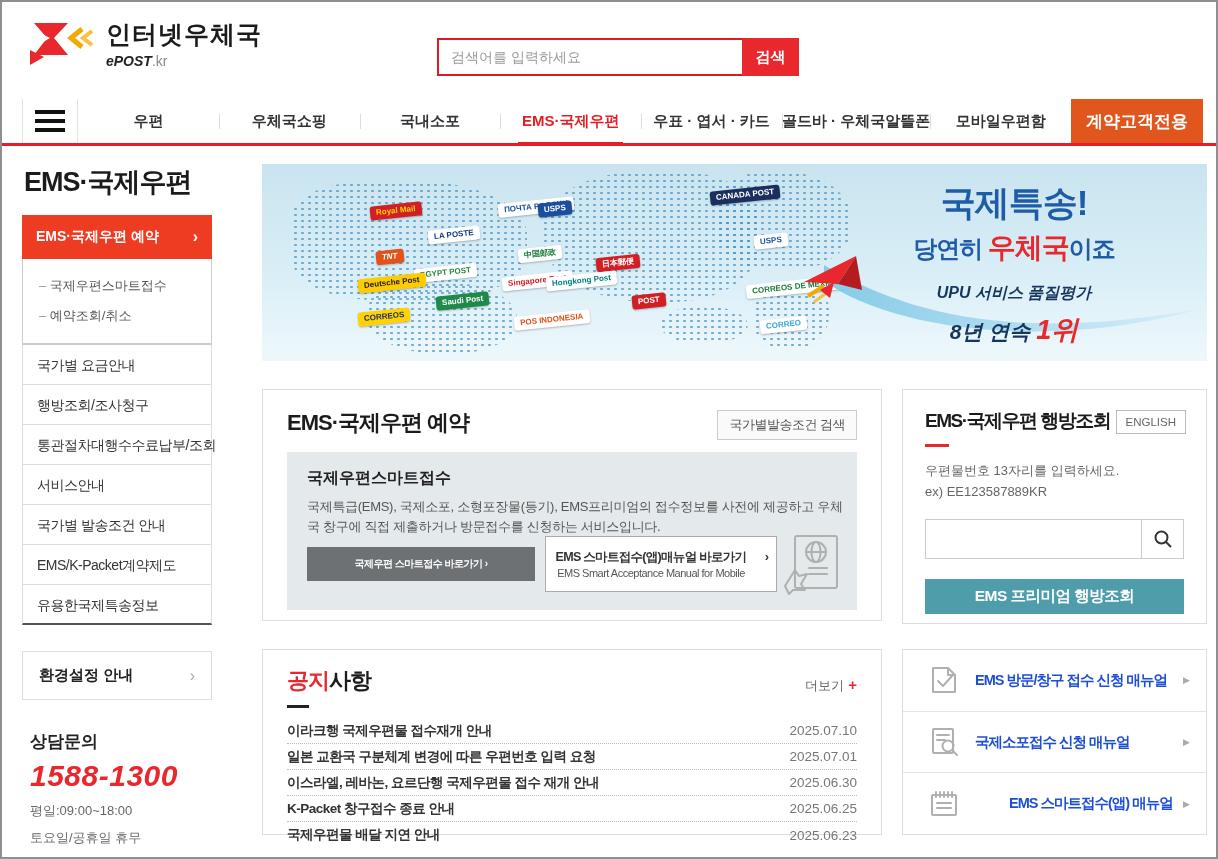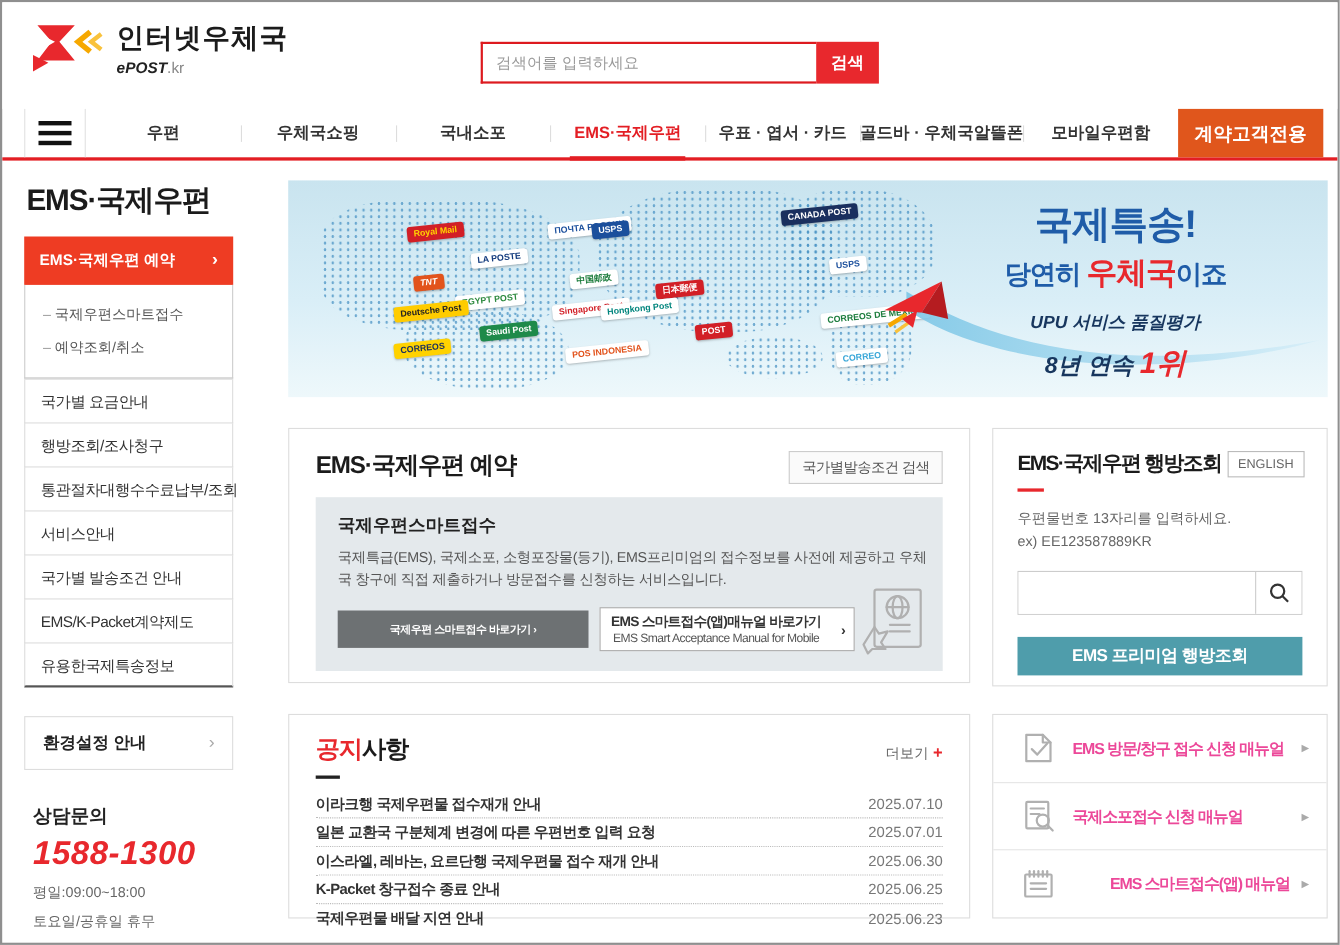--- a/index.html
+++ b/index.html
@@ -101,21 +101,21 @@
   
   .resv { height:232px; padding:18px 24px; position:relative; }
   .resv-title { font-size:22px; font-weight:bold; color:#1b1b1b; letter-spacing:-1px; }
   .cond-btn { position:absolute; right:24px; top:20px; border:1px solid #ccc; background:#fafafa; font-size:13px; color:#555; padding:5px 11px; cursor:pointer; letter-spacing:-0.5px; }
   .resv-panel { margin-top:14px; background:#e4e9ec; padding:16px 20px; height:158px; position:relative; }
   .panel-title { font-size:16px; font-weight:bold; color:#222; }
   .panel-desc { font-size:13px; color:#555; line-height:1.55; margin-top:8px; width:540px; letter-spacing:-0.3px; }
   .panel-btns { position:absolute; left:20px; bottom:18px; display:flex; align-items:center; gap:10px; }
   .btn-primary { background:#6d7173; color:#fff; border:none; width:228px; height:34px; font-size:10px; font-weight:bold; cursor:pointer; letter-spacing:-0.5px; }
   .btn-primary::after { content:" ›"; font-weight:bold; }
-  .btn-secondary { background:#fff; border:1px solid #aaa; width:232px; height:40px; cursor:pointer; position:relative; padding:4px 28px 4px 8px; text-align:center; }
+  .btn-secondary { background:#fff; border:1px solid #aaa; width:232px; height:56px; cursor:pointer; position:relative; padding:4px 28px 4px 8px; text-align:center; }
   .btn-secondary .l1 { font-size:12.5px; color:#333; font-weight:bold; letter-spacing:-0.7px; }
   .btn-secondary .l2 { font-size:11px; color:#555; letter-spacing:-0.5px; margin-top:1px; }
   .btn-secondary::after { content:"›"; position:absolute; right:7px; top:12px; font-size:13px; font-weight:bold; color:#333; }
   .passport-icon { position:absolute; right:14px; bottom:12px; width:62px; height:66px; }
 
   
   .notice { margin-top:28px; height:186px; padding:16px 24px; position:relative; }
   .notice-title { font-size:22px; font-weight:bold; letter-spacing:-1px; color:#1b1b1b; }
   .notice-title .hl { color:#e8282d; }
   .title-dash { width:22px; height:3px; background:#222; margin-top:9px; }
@@ -136,21 +136,21 @@
   .track-input-row { display:flex; margin-top:16px; height:40px; border:1px solid #ccc; }
   .track-input { flex:1; border:none; outline:none; padding:0 10px; font-size:14px; }
   .track-search-btn { width:42px; background:#fff; border:none; border-left:1px solid #ccc; cursor:pointer; display:flex; align-items:center; justify-content:center; }
   .premium-btn { width:100%; margin-top:20px; height:35px; background:#4f9dab; color:#fff; border:none; font-size:15.5px; font-weight:bold; cursor:pointer; letter-spacing:-0.5px; }
 
   
   .manuals { margin-top:25px; height:186px; display:flex; flex-direction:column; }
   .manual-row { flex:1; display:flex; align-items:center; padding:0 16px 0 24px; border-bottom:1px solid #e5e5e5; cursor:pointer; position:relative; }
   .manual-row:last-child { border-bottom:none;gap:34px; }
   .manual-icon { width:34px; height:34px; flex:none; }
-  .manual-label { font-size:14.5px; font-weight:bold; color:#ec4899; margin-left:14px; letter-spacing:-1px; white-space:nowrap; }
+  .manual-label { font-size:14.5px; font-weight:bold; color:#1d4ed8; margin-left:14px; letter-spacing:-1px; white-space:nowrap; }
   .manual-row::after { content:"▶"; position:absolute; right:16px; color:#aaa; font-size:9px; }
 
   svg .ln { stroke:#b0b0b0; stroke-width:2; fill:none; stroke-linecap:round; stroke-linejoin:round; }
 </style>
 </head>
 <body>
 
 <div class="page">
 
   <div class="header">

